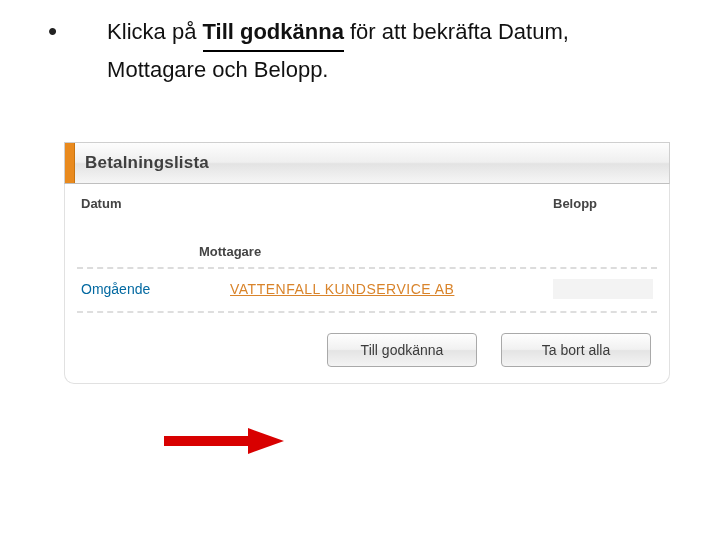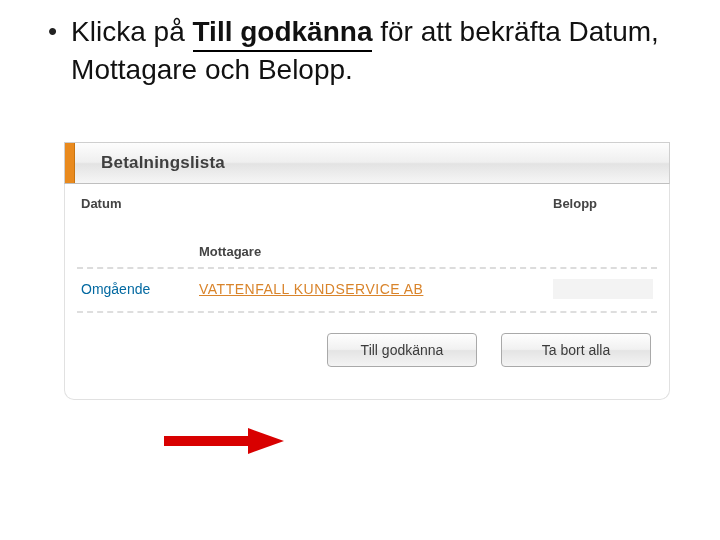--- a/index.html
+++ b/index.html
@@ -29,23 +29,24 @@
     gap: 14px;
   }
   .bullet-dot {
     font-size: 26px;
     line-height: 30px;
     color: #222;
     flex: 0 0 auto;
     margin-top: 2px;
   }
   .bullet-text {
-    font-size: 28px;
+    font-size: 22px;
     line-height: 36px;
     color: #111;
+    margin-left: 36px;
   }
   .bullet-text .emph {
     font-weight: 700;
     border-bottom: 2px solid #000;
     display: inline-block;
     padding-bottom: 0px;
   }
   .panel-wrap {
     position: absolute;
     top: 142px;
@@ -54,21 +55,21 @@
     background: #ffffff;
   }
   .panel-header {
     position: relative;
     height: 42px;
     background: linear-gradient(to bottom, #fdfdfd 0%, #efefef 48%, #e3e3e3 52%, #f6f6f6 100%);
     border: 1px solid #cfcfcf;
     border-bottom: 1px solid #bfbfbf;
     display: flex;
     align-items: center;
-    padding-left: 36px;
+    padding-left: 20px;
   }
   .panel-accent {
     position: absolute;
     left: 0;
     top: 0;
     bottom: 0;
     width: 10px;
     background: #e98a1e;
     border-right: 1px solid #c9740f;
   }
@@ -76,21 +77,21 @@
     font-size: 17px;
     font-weight: 700;
     color: #3f3f3f;
     letter-spacing: 0.2px;
   }
   .panel-body {
     border-left: 1px solid #e1e1e1;
     border-right: 1px solid #e1e1e1;
     border-bottom: 1px solid #e1e1e1;
     border-radius: 0 0 10px 10px;
-    padding: 0 12px 32px 12px;
+    padding: 0 12px 16px 12px;
     background: #fff;
   }
   .col-head-row {
     display: flex;
     font-size: 13px;
     font-weight: 700;
     color: #444;
     padding: 12px 4px 8px 4px;
     border-bottom: 2px dashed #dcdcdc;
   }
@@ -103,20 +104,21 @@
     font-size: 14px;
     padding: 10px 4px 12px 4px;
     border-bottom: 2px dashed #dedede;
   }
   .cell-datum { width: 118px; color: #0369a1; }
   .cell-mottagare { flex: 1; }
   .cell-mottagare a {
     color: #d9842b;
     text-decoration: underline;
     letter-spacing: 0.5px;
+    margin-left: 31px;
   }
   .cell-belopp {
     width: 100px;
     height: 20px;
     background: #f3f3f3;
   }
   .button-row {
     display: flex;
     justify-content: flex-end;
     gap: 24px;

